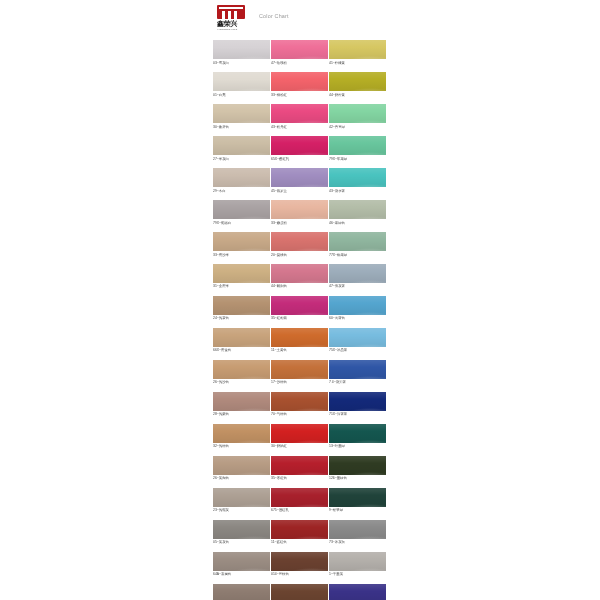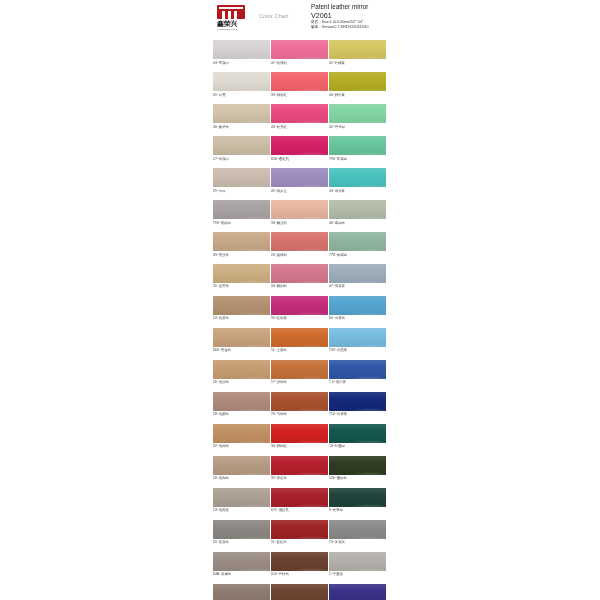--- a/index.html
+++ b/index.html
@@ -162,30 +162,20 @@
     <div class="header">
 
       <div class="logo-wrap">
         <div class="logo-mark"></div>
         <div class="logo-cn">鑫荣兴</div>
         <div class="logo-sub">XINRONGXING</div>
       </div>
 
       <div class="chart-word">Color Chart</div>
 
-      <div class="title-block">
-        <div class="prod-name">Patent leather mirror</div>
-        <div class="prod-code">V2061</div>
-        <div class="spec-line">
-          <span class="k">材质：</span><span>Size:1.2±0.05mm/52"~54"</span>
-        </div>
-        <div class="spec-line">
-          <span class="k">版本：</span><span>VersionC:T-SH191220619/40</span>
-        </div>
-      </div>
 
     </div>
 
     <div class="grid" id="swatch-grid">
         <div class="row">
           <div class="cell">
             <div class="chip" style="background: rgb(214, 210, 213);"></div>
             <div class="cap">03~雪灰白</div>
           </div>
           <div class="cell">

